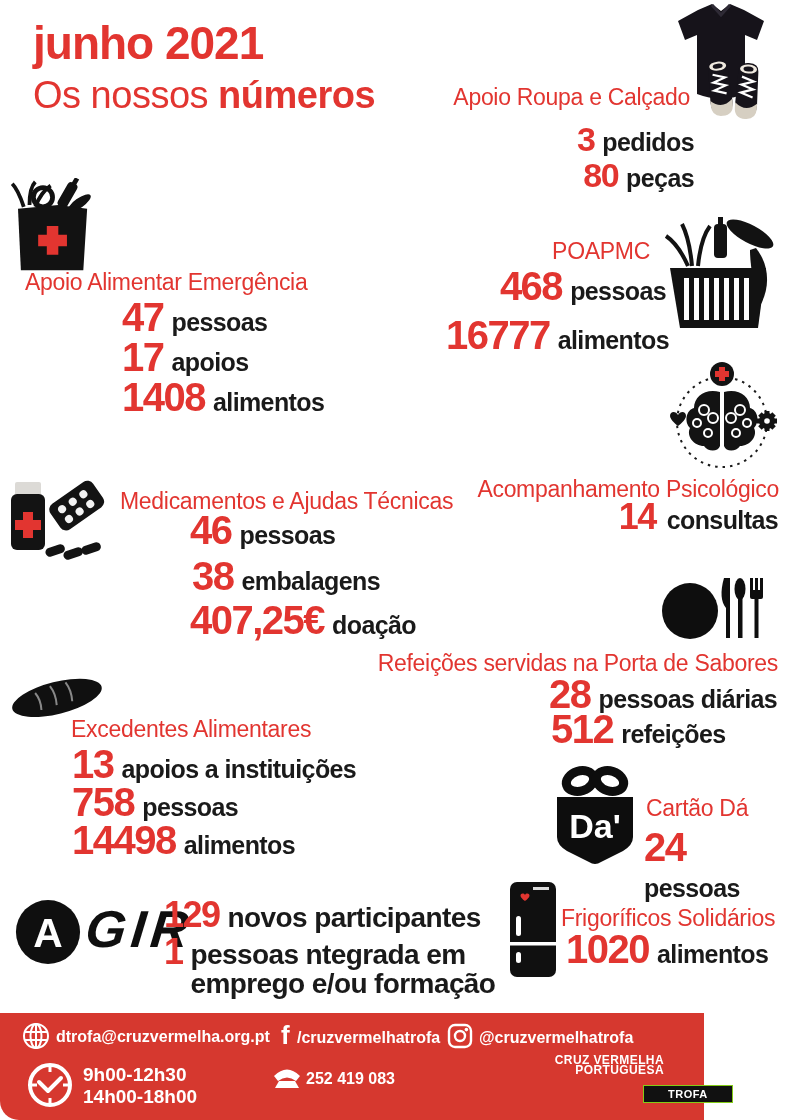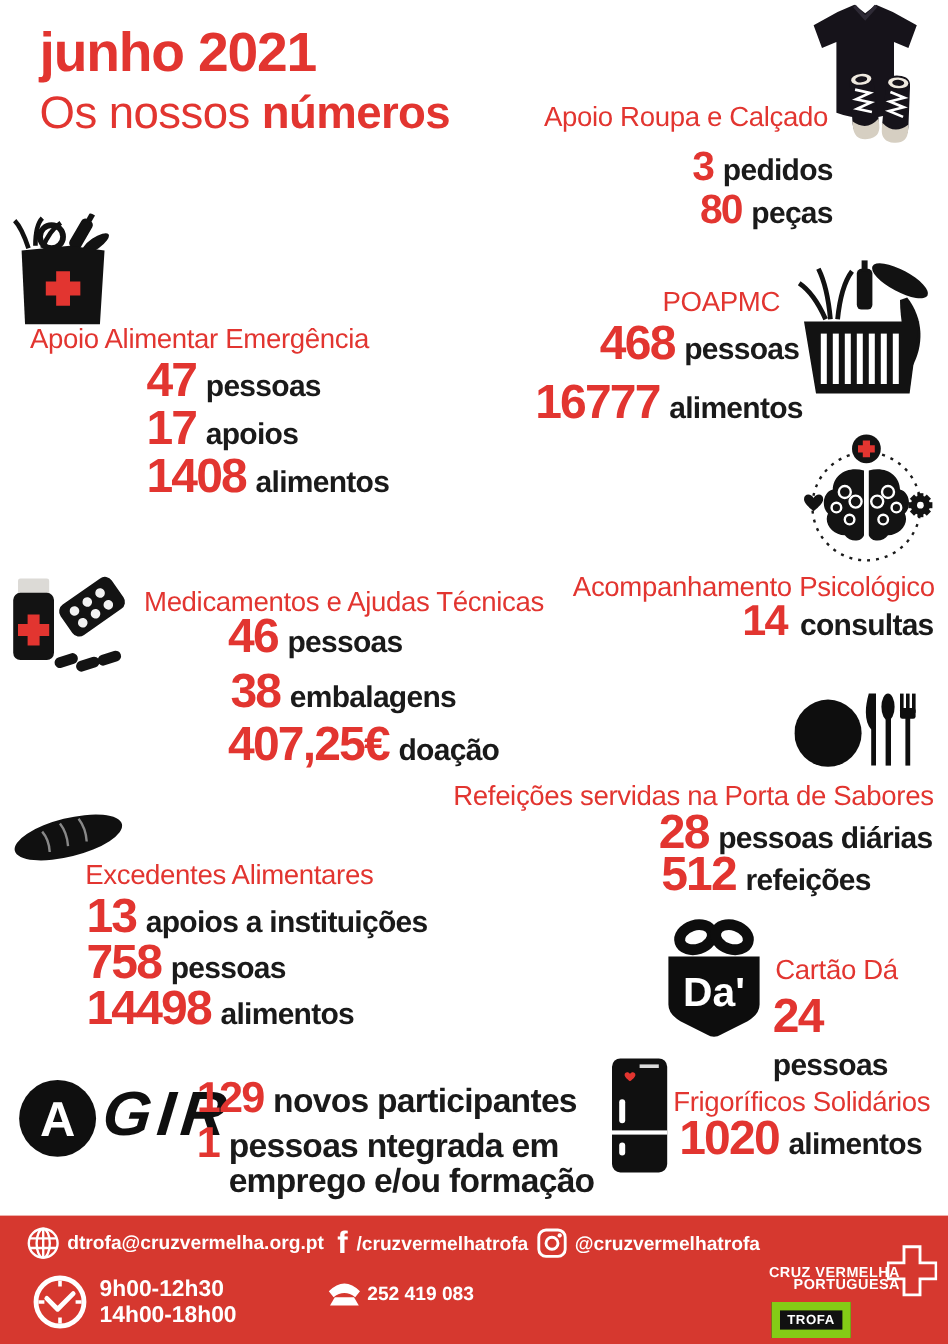--- a/index.html
+++ b/index.html
@@ -4,43 +4,43 @@
 <style>
   :root{
     --red:#e23530;
     --footer-red:#d6382f;
     --ink:#1a1a1a;
     --icon:#121212;
   }
   *{margin:0;padding:0;box-sizing:border-box;}
   html,body{background:#ffffff;}
   body{font-family:"Liberation Sans", sans-serif;}
-  .poster{position:relative;width:790px;height:1120px;background:#ffffff;overflow:hidden;}
+  .poster{position:relative;width:790px;height:1120px;background:#ffffff;overflow:hidden;border-radius:19px;}
   .abs{position:absolute;}
   .title1{font-size:46px;font-weight:bold;color:var(--red);letter-spacing:-1px;white-space:nowrap;}
   .title2{font-size:38px;color:var(--red);letter-spacing:-0.5px;white-space:nowrap;font-weight:normal;}
   .title2 .bold{font-weight:bold;margin-top:40px;}
   .label{color:var(--red);font-size:23px;letter-spacing:-0.3px;white-space:nowrap;}
   .stat{display:flex;align-items:baseline;gap:8px;white-space:nowrap;}
   .stat.right{justify-content:flex-end;}
   .num{color:var(--red);font-weight:bold;letter-spacing:-1.5px;line-height:1;}
   .n40{font-size:40px;}
   .n36{font-size:36px;}
   .n34{font-size:34px;}
   .unit{color:var(--ink);font-weight:bold;font-size:25px;letter-spacing:-0.6px;line-height:1.05;}
   .unit-sm{font-size:28px;}
   .gir{font-size:52px;font-weight:bold;font-style:italic;letter-spacing:5px;color:#0f0f0f;transform:skewX(-6deg);display:inline-block;line-height:1;}
   
-  .footer{position:absolute;left:0;top:1013px;width:790px;height:107px;background:var(--footer-red);}
+  .footer{position:absolute;left:0;top:1013px;width:704px;height:107px;background:var(--footer-red);}
   .f-text{color:#ffffff;font-weight:bold;white-space:nowrap;}
   .f-16{font-size:16px;}
   .f-19{font-size:19px;line-height:22px;}
   .fb-f{font-size:26px;line-height:1;}
   .cvp{color:#ffffff;font-weight:bold;font-size:12px;letter-spacing:0.4px;text-align:right;line-height:10px;white-space:nowrap;}
-  .trofa-badge{background:#111111;color:#ffffff;font-weight:bold;font-size:11px;letter-spacing:0.5px;padding:2px 6px;border:7px solid #84cc16;display:inline-block;}
+  .trofa-badge{background:#111111;color:#ffffff;font-weight:bold;font-size:11px;letter-spacing:0.5px;padding:2px 24px;border:1px solid #84cc16;display:inline-block;}
 </style>
 </head>
 <body>
 
 <div class="poster">
 
   <div class="abs title1" style="left:33px;top:16px;">junho 2021</div>
   <div class="abs title2" style="left:33px;top:74px;"><span>Os nossos </span><span class="bold">números</span></div>
 
   <svg class="abs" style="left:664px;top:2px;" width="114" height="122" viewBox="0 0 114 122">

